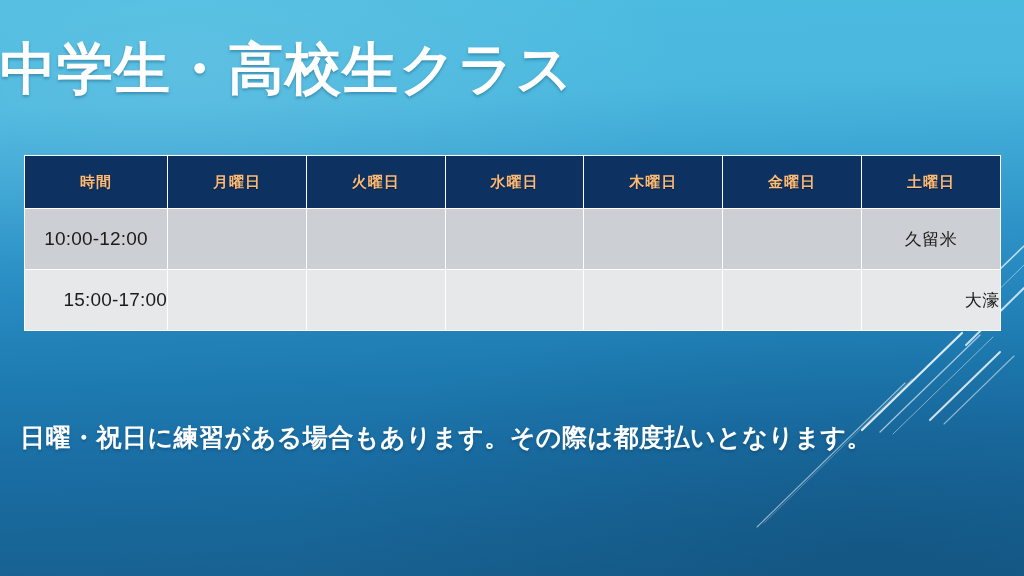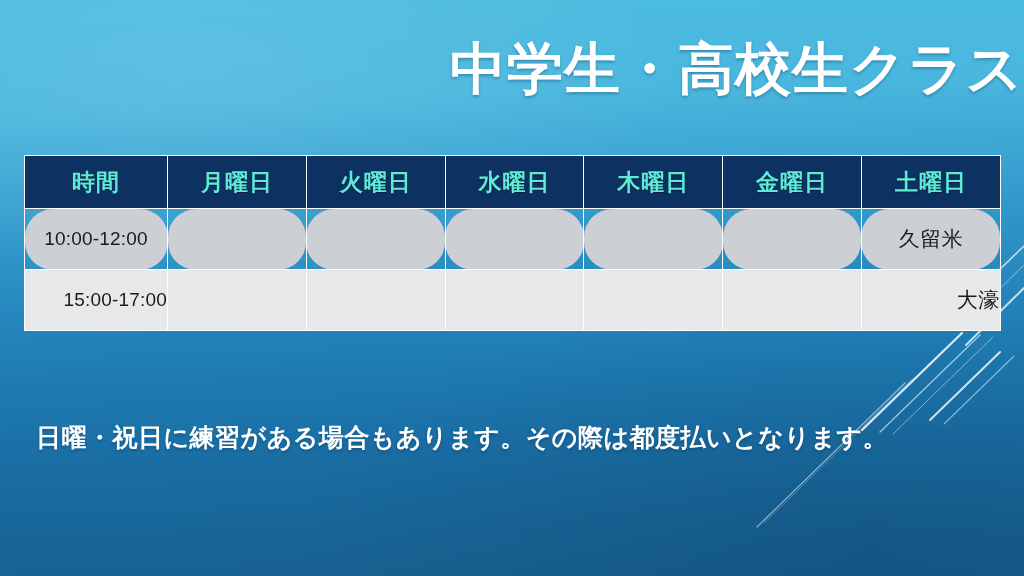--- a/index.html
+++ b/index.html
@@ -42,21 +42,21 @@
     width: 1024px; height: 576px;
     pointer-events: none;
   }
 
   
   .title {
     position: absolute;
     left: 0;
     top: 38px;
     width: 1024px;
-    text-align: right;
+    text-align: left;
     font-size: 56px;
     font-weight: bold;
     color: #ffffff;
     letter-spacing: 1px;
     line-height: 1.12;
     text-shadow: 0 2px 3px rgba(8,60,95,0.35);
     white-space: nowrap;
   }
 
   
@@ -74,47 +74,47 @@
   table.schedule th,
   table.schedule td {
     border: 1px solid #ffffff;
     text-align: center;
     vertical-align: middle;
     padding: 0;
   }
   table.schedule thead th {
     height: 52px;
     background: #0d3161;
-    color: #5eead4;
-    font-size: 23px;
+    color: #fdba74;
+    font-size: 15px;
     font-weight: bold;
     letter-spacing: 1px;
     text-shadow: 0 1px 1px rgba(0,0,0,0.35);
   }
   table.schedule tbody td {
     height: 60px;
-    font-size: 21px;
+    font-size: 17px;
     color: #1b1b1b;
     font-weight: normal;
     letter-spacing: 0.5px;
   }
-  table.schedule tbody tr.row-a td { background: #ccd0d4; border-radius: 28px; }
+  table.schedule tbody tr.row-a td { background: #ccd0d4; }
   table.schedule tbody tr.row-b td { background: #e6e8ea; text-align: right; }
   table.schedule tbody td.time-cell {
     font-size: 19px;
     letter-spacing: 0.2px;
   }
   
   col.c-time { width: 143px; }
   col.c-day  { width: 138.8px; }
 
   
   .note {
     position: absolute;
-    left: 36px;
+    left: 20px;
     top: 421px;
     font-size: 25px;
     font-weight: bold;
     color: #ffffff;
     letter-spacing: 0.5px;
     text-shadow: 0 2px 3px rgba(6,50,82,0.35);
     white-space: nowrap;
   }
 </style>
 </head>

